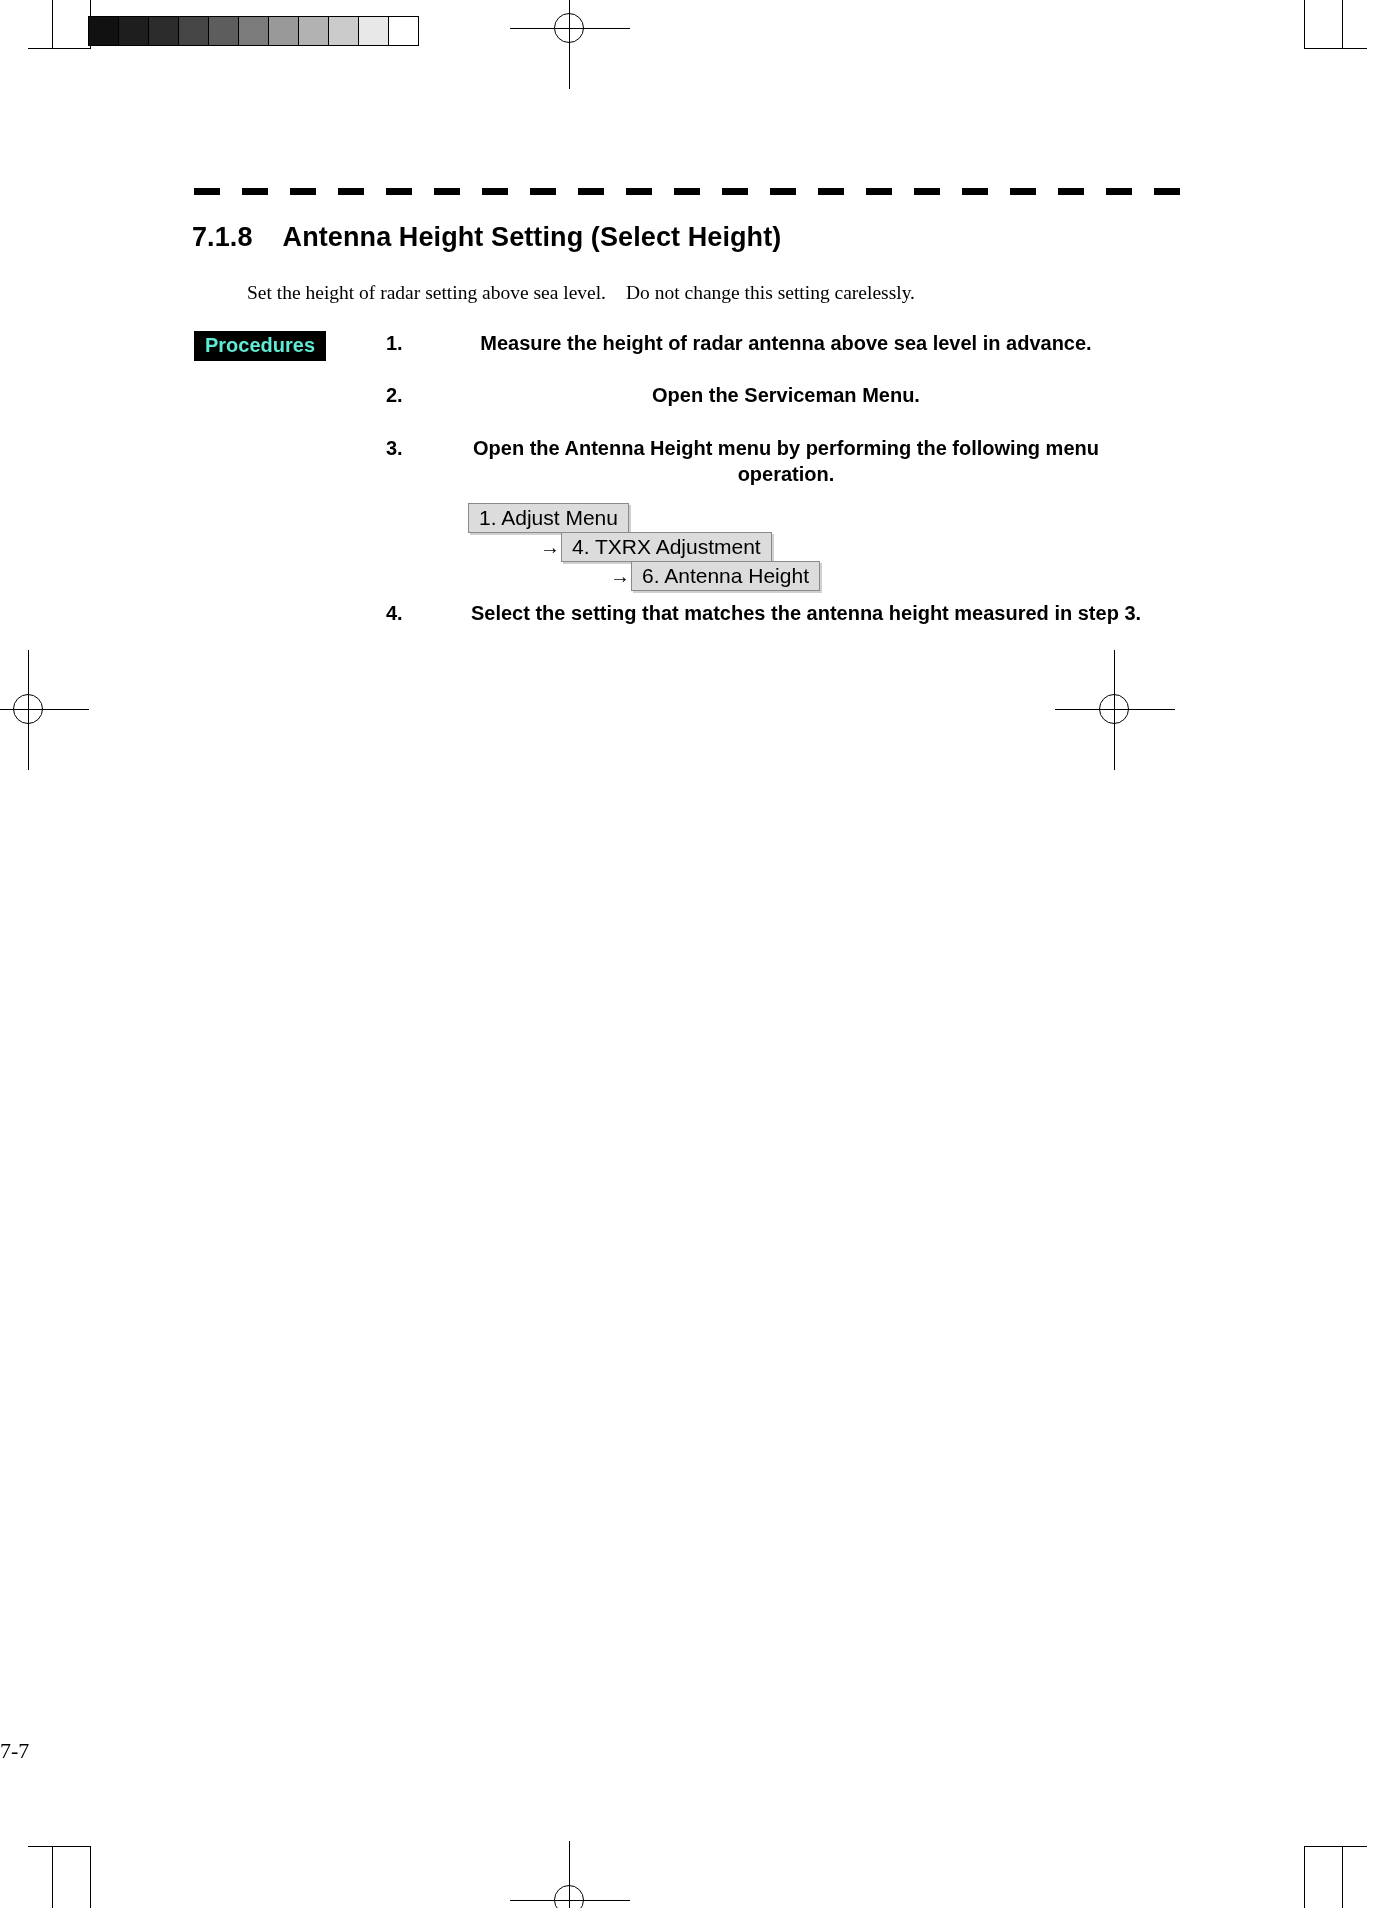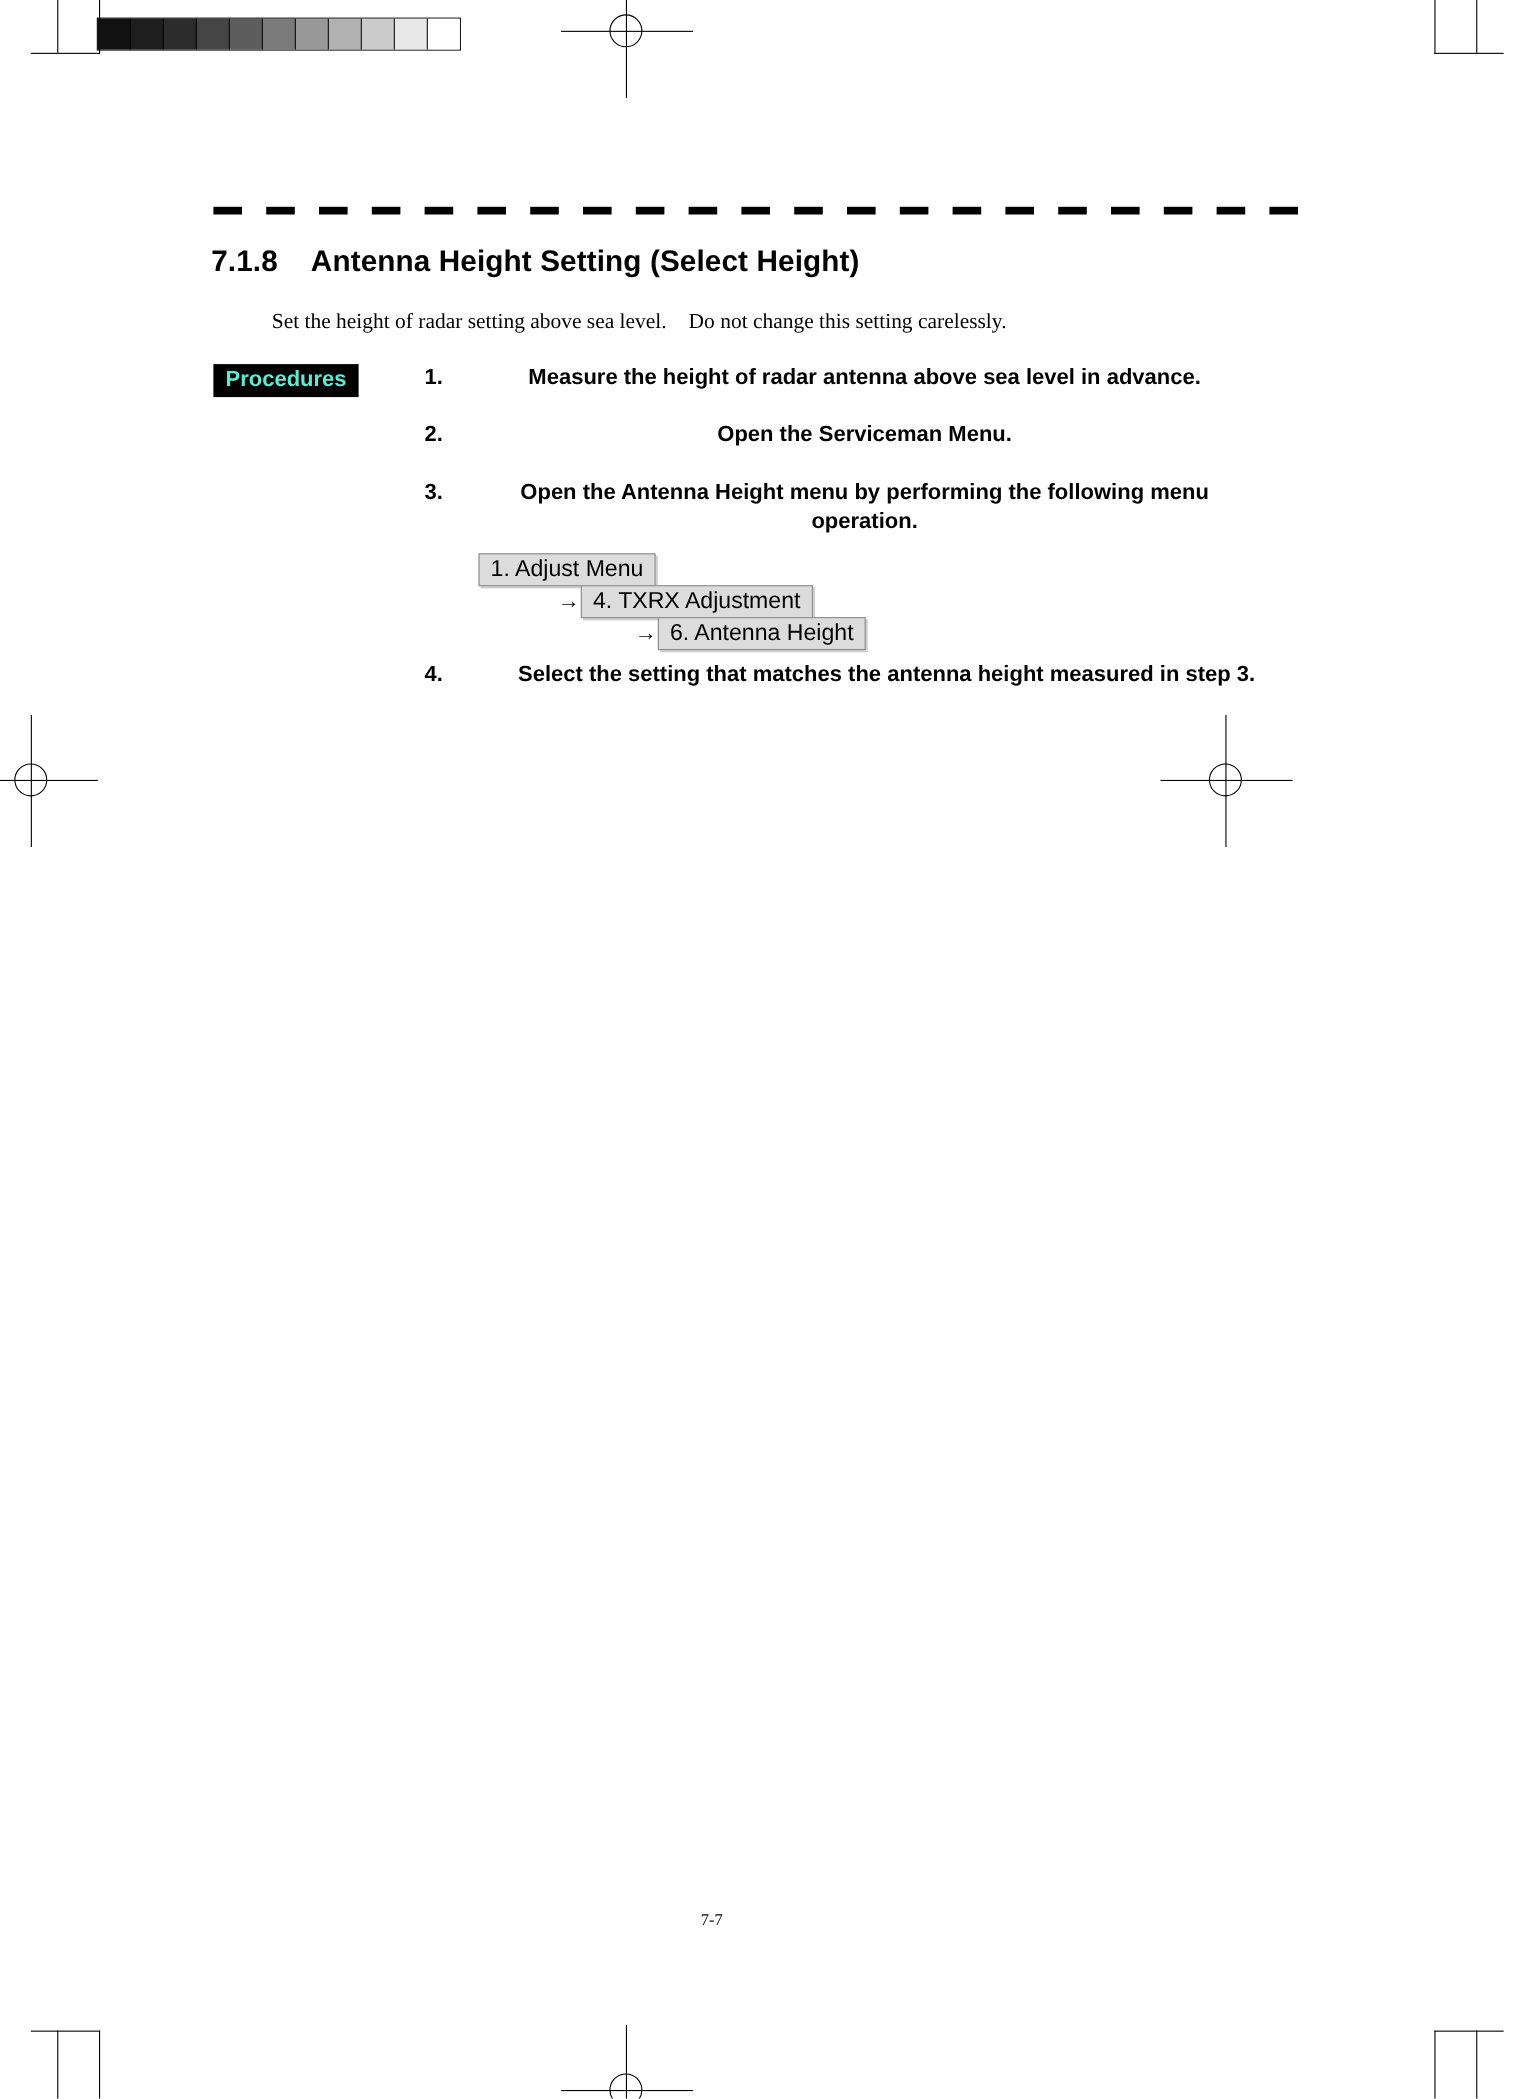--- a/index.html
+++ b/index.html
@@ -190,21 +190,21 @@
     flex: none;
   }
   .step .body { flex: 1; text-align: center; }
   .step-1 { margin-bottom: 26px; }
   .step-2 { margin-bottom: 26px; }
   .step-3 { margin-bottom: 0; }
 
   
   .menu-path {
     position: absolute;
-    left: 435px;
+    left: 468px;
     top: 503px;
     font-size: 21px;
     font-family: "Liberation Sans", sans-serif;
   }
   .menu-row {
     display: flex;
     align-items: center;
     height: 30px;
     margin-bottom: -1px;
   }
@@ -236,23 +236,22 @@
     top: 600px;
     width: 800px;
   }
 
   
   .page-number {
     position: absolute;
     left: 0;
     top: 1738px;
     width: 1294px;
-    text-align: center;
     font-family: "Liberation Serif", serif;
-    font-size: 15px;
+    font-size: 22px;
   }
 </style>
 </head>
 <body>
 
 <div class="page">
 
   <div class="crop crop-tl"></div>
   <div class="crop crop-tl2"></div>
   <div class="crop crop-tr"></div>

